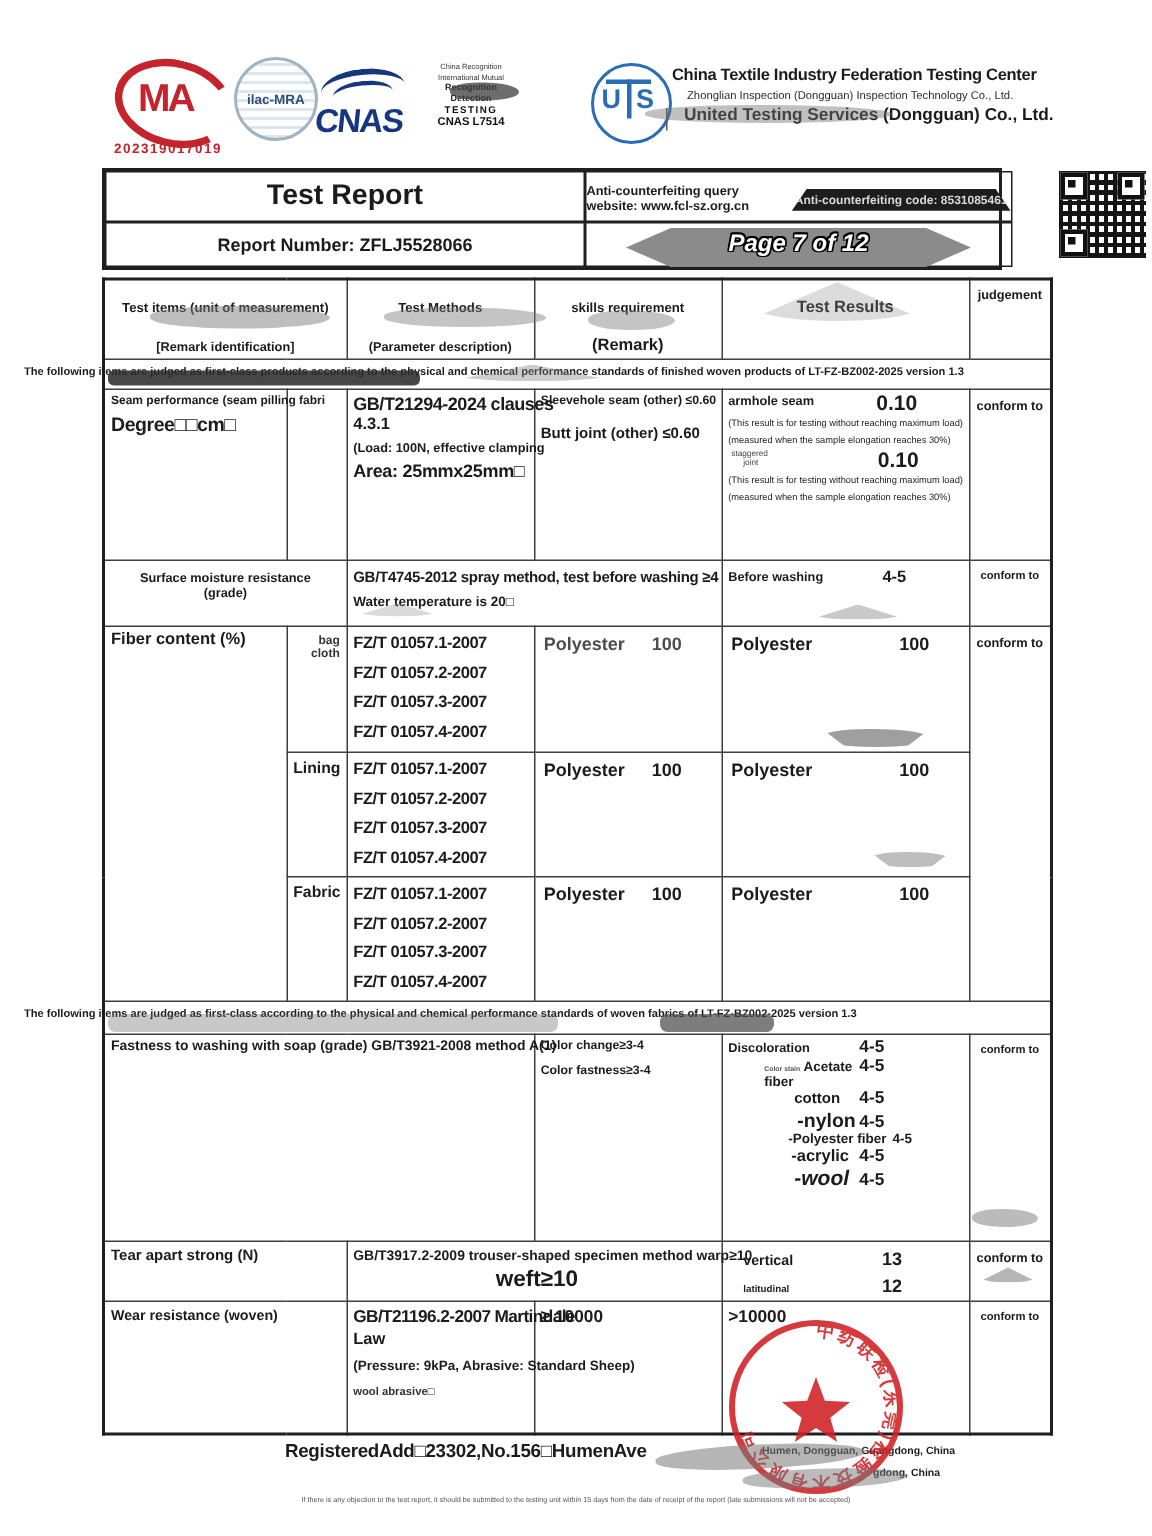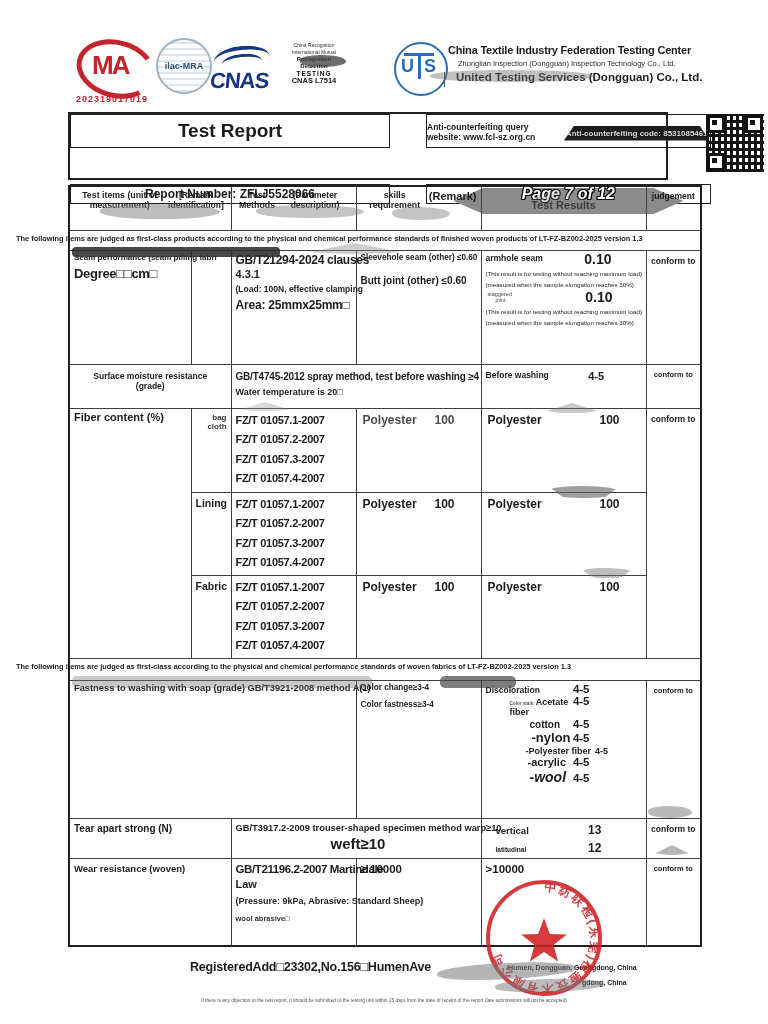--- a/index.html
+++ b/index.html
@@ -31,42 +31,42 @@
   .uts .beam{position:absolute;left:8px;top:9px;width:30px;height:2.5px;background:#2a6db5;}
   .uts .post{position:absolute;left:22px;top:9px;width:2.5px;height:26px;background:#2a6db5;}
   .uts .u{position:absolute;left:5px;top:12px;font-size:18px;font-weight:800;color:#2a6db5;}
   .uts .s{position:absolute;left:28px;top:12px;font-size:18px;font-weight:800;color:#2a6db5;}
   .orgtext{left:448px;top:44px;width:300px;}
   .org1{font-size:11px;font-weight:800;letter-spacing:-0.2px;white-space:nowrap;}
   .org2{font-size:7.5px;color:#2c2c2c;margin-top:3px;margin-left:10px;white-space:nowrap;}
   .org3{font-size:11.5px;font-weight:800;margin-top:3px;margin-left:8px;white-space:nowrap;}
   .orgdiv{left:444px;top:72px;width:1px;height:15px;background:#555;}
   
-  .titlebox{left:68px;top:112px;width:600px;height:68px;border:2px solid #1f1f1f;box-sizing:border-box;display:grid;grid-template-columns:320px 1fr;grid-template-rows:34px 1fr;gap:36px;}
+  .titlebox{left:68px;top:112px;width:600px;height:68px;border:2px solid #1f1f1f;box-sizing:border-box;display:grid;grid-template-columns:320px 1fr;grid-template-rows:34px 1fr;}
   .tcell{border:1px solid #1f1f1f;display:flex;align-items:center;justify-content:center;position:relative;}
   .t-title{font-size:19px;font-weight:800;}
   .t-repnum{font-size:12px;font-weight:800;}
   .t-anti{justify-content:flex-start;padding-top:2px;}
   .anti1{font-size:8.5px;font-weight:800;}
   .antiband{position:relative;margin-top:2px;width:226px;height:15px;background:#1d1d1d;clip-path:polygon(7% 0,93% 0,100% 100%,0 100%);display:flex;align-items:center;justify-content:center;}
   .anti2{font-size:8px;font-weight:700;color:#d8d8d8;}
   .pageblob{position:absolute;left:50%;top:3px;transform:translateX(-50%);width:230px;height:26px;background:#8b8b8b;clip-path:polygon(0 50%,13% 0,87% 0,100% 50%,87% 100%,13% 100%);}
   .pageinfo{position:relative;font-size:16px;font-weight:800;font-style:italic;color:#fff;
     text-shadow:1px 1px 0 #000,-1px -1px 0 #000,1px -1px 0 #000,-1px 1px 0 #000,0 1px 0 #000,0 -1px 0 #000,1px 0 0 #000,-1px 0 0 #000;}
   
   .qr{left:706px;top:114px;width:58px;height:58px;background:
     repeating-linear-gradient(90deg,#141414 0 3px,transparent 3px 6px),
     repeating-linear-gradient(0deg,#141414 0 3px,transparent 3px 7px);}
   .qf{position:absolute;width:12px;height:12px;border:3px solid #111;background:#fff;}
   .qf i{position:absolute;left:2px;top:2px;width:5px;height:5px;background:#111;display:block;}
   .qf1{left:1px;top:1px;} .qf2{right:1px;top:1px;} .qf3{left:1px;bottom:1px;}
   
   table.main{position:absolute;left:68px;top:185px;width:632px;border-collapse:collapse;table-layout:fixed;border:2px solid #1f1f1f;}
   table.main td{border:1px solid #3f3f3f;vertical-align:top;padding:2px 4px;font-size:9px;box-sizing:border-box;}
-  .hcell{display:flex;flex-direction:row;justify-content:space-between;height:36px;text-align:center;padding:1px 0;}
+  .hcell{display:flex;flex-direction:column;justify-content:space-between;height:36px;text-align:center;padding:1px 0;margin-top:10px;}
   .h1{font-size:8.8px;font-weight:700;}
   .h2{font-size:8.5px;font-weight:700;}
   .h2b{font-size:11px;font-weight:700;}
   .hres{font-size:11px;font-weight:700;text-align:center;margin-top:10px;}
   .hjud{font-size:8.5px;font-weight:600;text-align:center;margin-top:2px;}
   .sectionband span{display:inline-block;margin-left:-58px;white-space:nowrap;font-size:7.4px;font-weight:700;}
   .itm1{font-size:8px;font-weight:700;white-space:nowrap;}
   .itm2{font-size:13px;font-weight:800;margin-top:4px;letter-spacing:-0.3px;}
   .m1{font-size:12px;font-weight:800;white-space:nowrap;letter-spacing:-0.3px;}
   .m2{font-size:11px;font-weight:700;margin-top:1px;}

